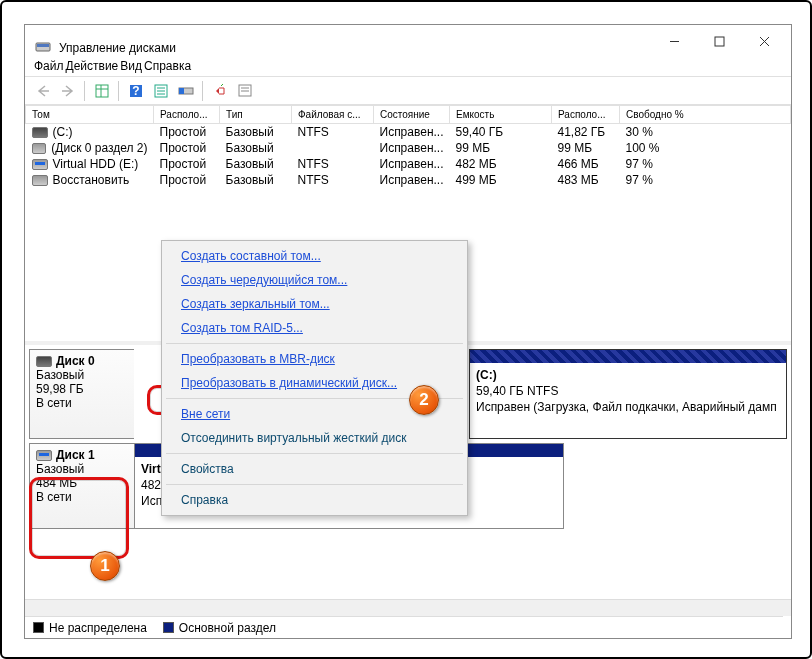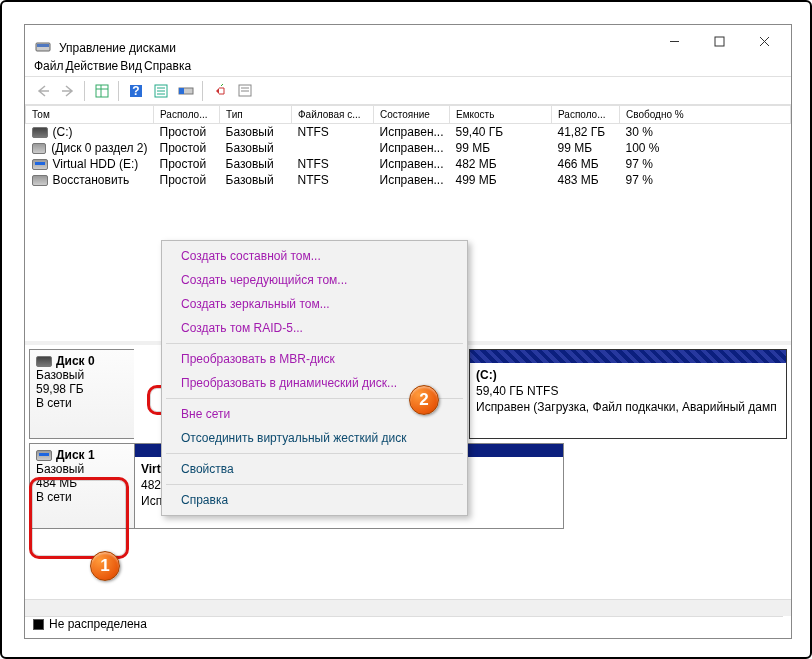--- a/index.html
+++ b/index.html
@@ -31,26 +31,26 @@
 .disk-row { display:flex; margin:4px; height:90px;}
 .disk-hdr { width:105px; border:1px solid #888; border-right:none; background:linear-gradient(#fcfcfc,#f2f2f2); padding:4px 6px; position:relative;}
 .disk-hdr .dn { font-weight:bold; display:flex; align-items:center; gap:4px;}
 .disk-vols { flex:1; display:flex;}
 .vol-block { border:1px solid #888; padding:0; overflow:hidden; position:relative;}
 .vol-block .bar { height:13px; background:#0b1f7e;}
 .vol-block .txt { padding:4px 6px; font-size:12px; line-height:1.35;}
 .vol-block .txt b { font-weight:bold;}
 .vol-block.sel { border:1px solid #333;}
 .vol-block.sel .bar { background:#0b1f7e; background-image: repeating-linear-gradient(45deg, #0b1f7e 0 4px, #27389e 4px 8px);}
-.legend { position:absolute; bottom:0; left:0; right:8px; height:22px; border-top:1px solid #ddd; display:flex; align-items:flex-start; padding:0 8px; gap:16px; background:#fff;flex-direction:column;}
+.legend { position:absolute; bottom:0; left:0; right:8px; height:22px; border-top:1px solid #ddd; display:flex; align-items:center; padding:0 8px; gap:16px; background:#fff;}
 .lg { display:flex; align-items:center; gap:5px; font-size:12px;}
 .lg .sw { width:11px; height:11px; border:1px solid #555;}
 .ctx { position:absolute; left:136px; top:215px; width:307px; background:#f2f2f2; border:1px solid #bbb; box-shadow:3px 3px 6px rgba(0,0,0,0.25); padding:3px; z-index:10;}
 .ctx-item { padding:5px 16px; font-size:12px; color:#0c4a6e; position:relative;}
-.ctx-item.disabled { color:#a21caf;}
+.ctx-item.disabled { color:#1d4ed8;text-decoration:underline;}
 .ctx-sep { height:1px; background:#d6d6d6; margin:3px 1px;}
 .hl-red { position:absolute; border:3px solid #d11; border-radius:10px; box-shadow:0 0 0 1px rgba(0,0,0,0.15) inset; pointer-events:none;}
 .badge { position:absolute; width:30px; height:30px; border-radius:50%; background:radial-gradient(circle at 30% 30%,#ff9a3a,#e9590b 70%,#b94400); color:#fff; font-size:17px; font-weight:bold; display:flex; align-items:center; justify-content:center; border:1px solid #a34200; box-shadow:1px 1px 3px rgba(0,0,0,0.4), inset 0 2px 2px rgba(255,255,255,0.4); z-index:30;}
 .scroll-x { position:absolute; bottom:22px; left:0; right:0; height:17px; background:#f0f0f0; border-top:1px solid #ddd;}
 </style>
 </head>
 <body>
 
 <div class="outer">
  <div class="titlebar">

